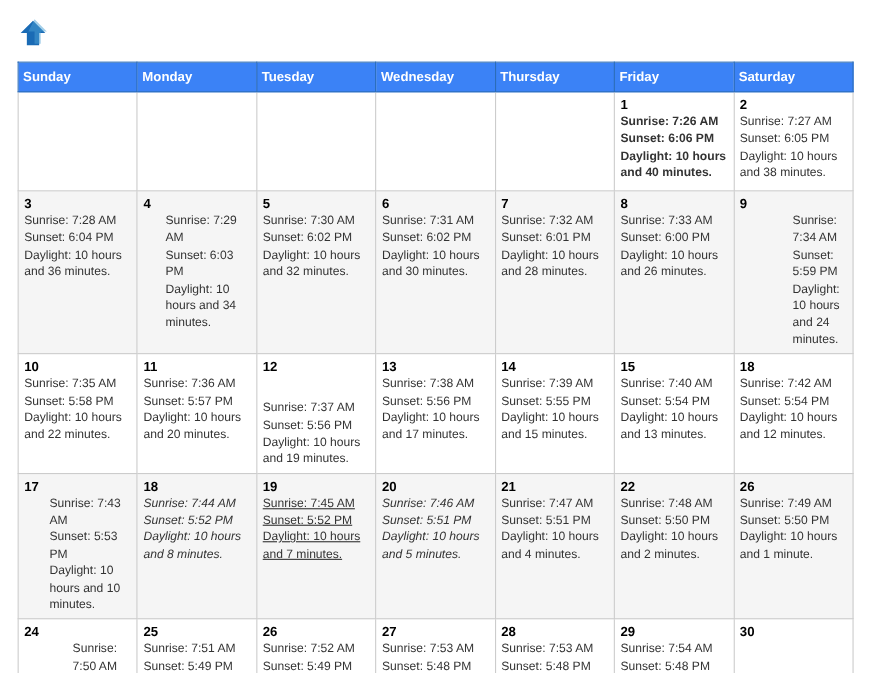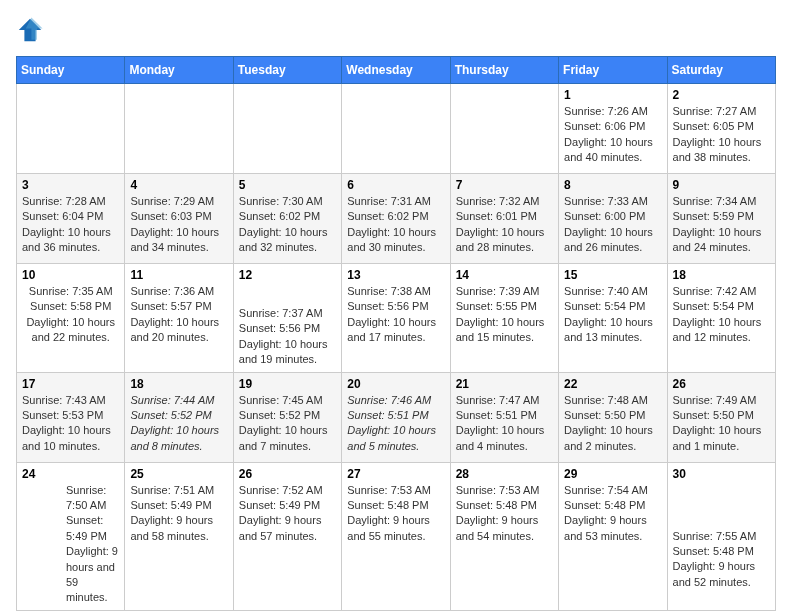--- a/index.html
+++ b/index.html
@@ -114,41 +114,41 @@
   </thead>
   <tbody id="calendar-body">
       <tr>
         <td class="empty-cell"></td>
         <td class="empty-cell"></td>
         <td class="empty-cell"></td>
         <td class="empty-cell"></td>
         <td class="empty-cell"></td>
         <td>
           <span class="day-num">1</span>
-          <div class="day-info" style="white-space: pre-line;">Sunrise: 7:26 AM
+          <div class="day-info" style="white-space: pre-line; font-weight: bold;">Sunrise: 7:26 AM
 Sunset: 6:06 PM
 Daylight: 10 hours and 40 minutes.</div>
         </td>
         <td>
           <span class="day-num">2</span>
           <div class="day-info" style="white-space: pre-line;">Sunrise: 7:27 AM
 Sunset: 6:05 PM
 Daylight: 10 hours and 38 minutes.</div>
         </td>
       </tr>
       <tr>
         <td>
           <span class="day-num">3</span>
           <div class="day-info" style="white-space: pre-line;">Sunrise: 7:28 AM
 Sunset: 6:04 PM
 Daylight: 10 hours and 36 minutes.</div>
         </td>
         <td>
           <span class="day-num">4</span>
-          <div class="day-info" style="white-space: pre-line;">Sunrise: 7:29 AM
+          <div class="day-info" style="white-space: pre-line; margin-left: 20px;">Sunrise: 7:29 AM
 Sunset: 6:03 PM
 Daylight: 10 hours and 34 minutes.</div>
         </td>
         <td>
           <span class="day-num">5</span>
           <div class="day-info" style="white-space: pre-line;">Sunrise: 7:30 AM
 Sunset: 6:02 PM
 Daylight: 10 hours and 32 minutes.</div>
         </td>
         <td>
@@ -164,29 +164,29 @@
 Daylight: 10 hours and 28 minutes.</div>
         </td>
         <td>
           <span class="day-num">8</span>
           <div class="day-info" style="white-space: pre-line;">Sunrise: 7:33 AM
 Sunset: 6:00 PM
 Daylight: 10 hours and 26 minutes.</div>
         </td>
         <td>
           <span class="day-num">9</span>
-          <div class="day-info" style="white-space: pre-line;">Sunrise: 7:34 AM
+          <div class="day-info" style="white-space: pre-line; margin-left: 48px;">Sunrise: 7:34 AM
 Sunset: 5:59 PM
 Daylight: 10 hours and 24 minutes.</div>
         </td>
       </tr>
       <tr>
         <td>
           <span class="day-num">10</span>
-          <div class="day-info" style="white-space: pre-line; text-align: center;">Sunrise: 7:35 AM
+          <div class="day-info" style="white-space: pre-line;">Sunrise: 7:35 AM
 Sunset: 5:58 PM
 Daylight: 10 hours and 22 minutes.</div>
         </td>
         <td>
           <span class="day-num">11</span>
           <div class="day-info" style="white-space: pre-line;">Sunrise: 7:36 AM
 Sunset: 5:57 PM
 Daylight: 10 hours and 20 minutes.</div>
         </td>
         <td>
@@ -216,33 +216,33 @@
         <td>
           <span class="day-num">18</span>
           <div class="day-info" style="white-space: pre-line;">Sunrise: 7:42 AM
 Sunset: 5:54 PM
 Daylight: 10 hours and 12 minutes.</div>
         </td>
       </tr>
       <tr>
         <td>
           <span class="day-num">17</span>
-          <div class="day-info" style="white-space: pre-line;">Sunrise: 7:43 AM
+          <div class="day-info" style="white-space: pre-line; margin-left: 23px;">Sunrise: 7:43 AM
 Sunset: 5:53 PM
 Daylight: 10 hours and 10 minutes.</div>
         </td>
         <td>
           <span class="day-num">18</span>
           <div class="day-info" style="white-space: pre-line; font-style: italic;">Sunrise: 7:44 AM
 Sunset: 5:52 PM
 Daylight: 10 hours and 8 minutes.</div>
         </td>
         <td>
           <span class="day-num">19</span>
-          <div class="day-info" style="white-space: pre-line;">Sunrise: 7:45 AM
+          <div class="day-info" style="white-space: pre-line; text-decoration: underline;">Sunrise: 7:45 AM
 Sunset: 5:52 PM
 Daylight: 10 hours and 7 minutes.</div>
         </td>
         <td>
           <span class="day-num">20</span>
           <div class="day-info" style="white-space: pre-line; font-style: italic;">Sunrise: 7:46 AM
 Sunset: 5:51 PM
 Daylight: 10 hours and 5 minutes.</div>
         </td>
         <td>

